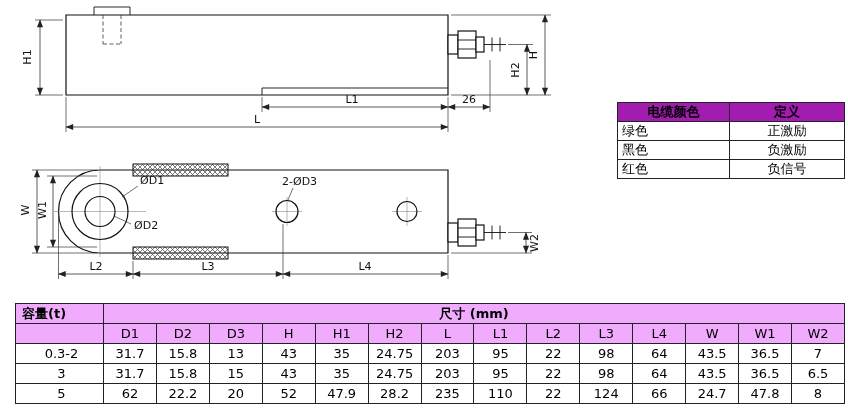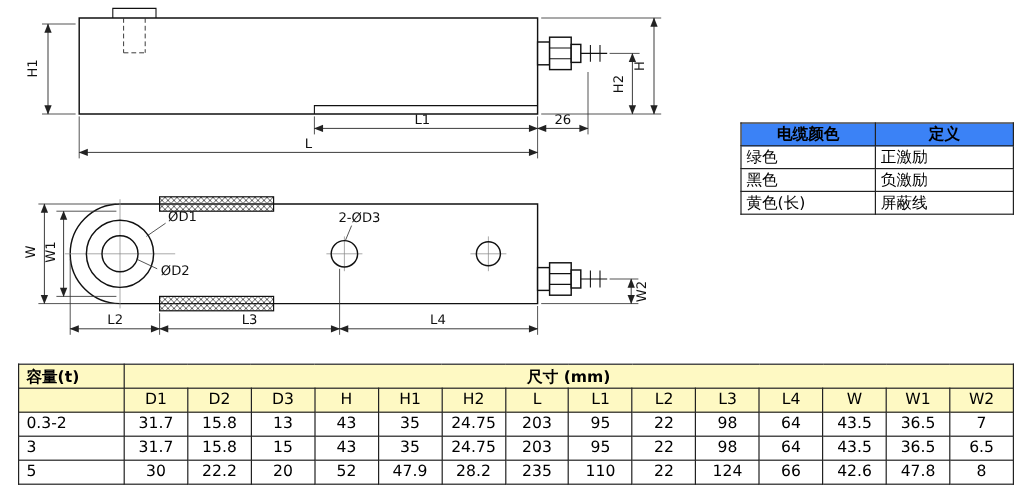--- a/index.html
+++ b/index.html
@@ -20,32 +20,32 @@
   .cl   { stroke:#888; stroke-width:0.6; fill:none; }
   .hatchrect { stroke:#111; stroke-width:1; }
   svg text { font-family:"DejaVu Sans","Liberation Sans",sans-serif; font-size:11px; fill:#111; }
 
   
   .cable-panel { position:absolute; left:617px; top:102px; width:228px; }
   .cable-title { font-size:15px; font-weight:bold; margin:0 0 9px 0; }
   table { border-collapse:collapse; }
   .cable-table { width:228px; table-layout:fixed; }
   .cable-table th, .cable-table td { border:1px solid #222; font-size:13px; height:18px; padding:0 4px; }
-  .cable-table th { background:#3b82f6; font-weight:bold; text-align:center; }
+  .cable-table th { background:#a21caf; font-weight:bold; text-align:center; }
   .cable-table td.c1 { text-align:left;margin-left:17px; }
-  .cable-table td.c2 { text-align:left;margin-top:17px; }
+  .cable-table td.c2 { text-align:center;margin-top:17px; }
 
   
   .dim-table { position:absolute; left:15px; top:303px; width:830px; table-layout:fixed; }
   .dim-table th, .dim-table td { border:1px solid #222; font-size:13px; height:19px; padding:0 2px; text-align:center; }
-  .dim-table th { background:#fef9c3; }
+  .dim-table th { background:#f0abfc; }
   .dim-table .caphead { font-weight:bold; text-align:left; padding-left:6px; }
   .dim-table .sizehead { font-weight:bold; }
   .dim-table th.colh { font-weight:normal; }
-  .dim-table td.cap { text-align:left; padding-left:6px; }
+  .dim-table td.cap { text-align:center; padding-left:6px; }
 </style>
 </head>
 <body>
 
 <div class="canvas">
 
   <svg class="sideview" width="560" height="152" viewBox="0 0 560 152">
     <defs>
       <marker id="arr1" viewBox="0 0 10 10" refX="9.5" refY="5" markerWidth="10" markerHeight="8" orient="auto-start-reverse" markerUnits="userSpaceOnUse">
         <path d="M0.5,1.2 L10,5 L0.5,8.8 Z" fill="#222"></path>
@@ -208,22 +208,22 @@
       <tbody>
         <tr>
           <td class="c1">绿色</td>
           <td class="c2">正激励</td>
         </tr>
         <tr>
           <td class="c1">黑色</td>
           <td class="c2">负激励</td>
         </tr>
         <tr>
-          <td class="c1">黄色(长)</td>
-          <td class="c2">屏蔽线</td>
+          <td class="c1">红色</td>
+          <td class="c2">负信号</td>
         </tr>
       </tbody>
     </table>
   </div>
 
   <table class="dim-table">
     <colgroup>
         <col style="width:88px">
         <col span="14">
       </colgroup>
@@ -280,31 +280,31 @@
         <td>95</td>
         <td>22</td>
         <td>98</td>
         <td>64</td>
         <td>43.5</td>
         <td>36.5</td>
         <td>6.5</td>
       </tr>
       <tr>
         <td class="cap">5</td>
-        <td>30</td>
+        <td>62</td>
         <td>22.2</td>
         <td>20</td>
         <td>52</td>
         <td>47.9</td>
         <td>28.2</td>
         <td>235</td>
         <td>110</td>
         <td>22</td>
         <td>124</td>
         <td>66</td>
-        <td>42.6</td>
+        <td>24.7</td>
         <td>47.8</td>
         <td>8</td>
       </tr>
     </tbody>
   </table>
 
 </div>
 
 </body></html>

